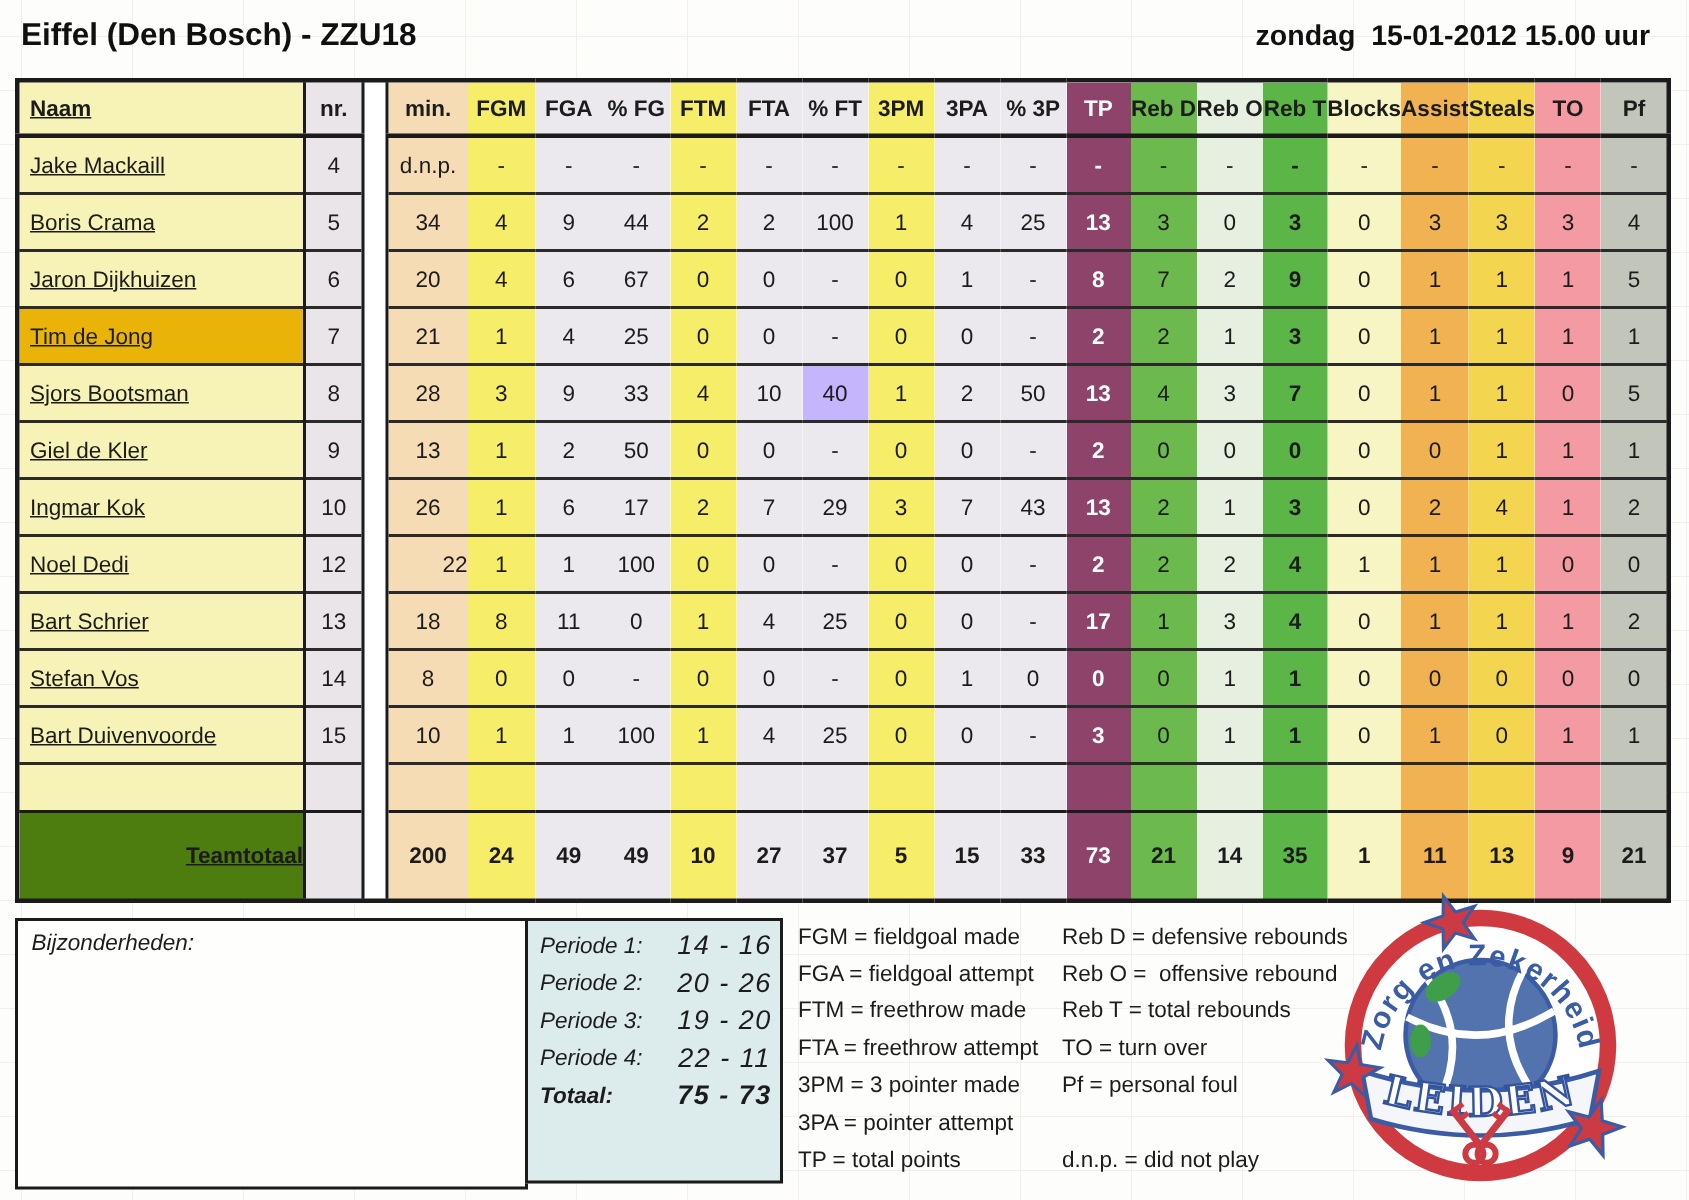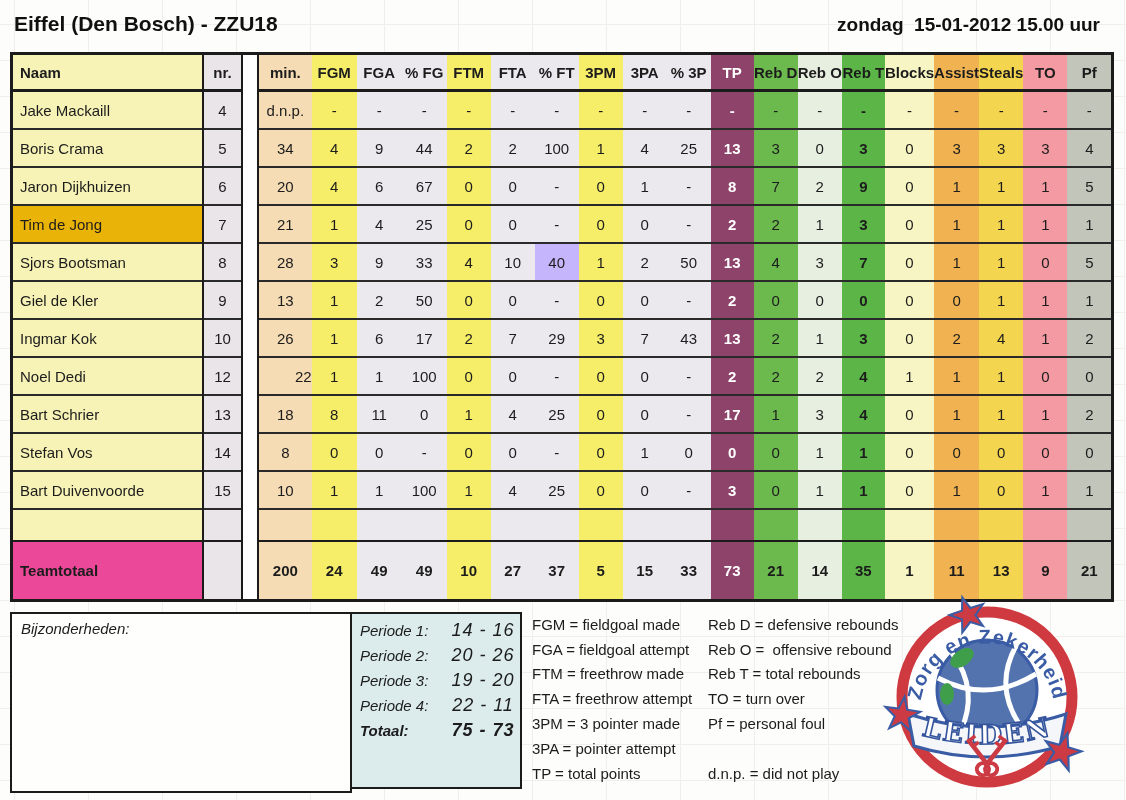--- a/index.html
+++ b/index.html
@@ -17,21 +17,21 @@
 
   table.stats{position:absolute;left:10px;top:52px;border-collapse:collapse;table-layout:fixed;
     border:3px solid #1b1b1b;background:#fff;}
   table.stats th,table.stats td{
     padding:0;font-size:15px;text-align:center;vertical-align:middle;
     border-top:2px solid #2a2a2a;overflow:hidden;white-space:nowrap;}
   table.stats thead th{font-weight:bold;border-top:none;border-bottom:3px solid #1b1b1b;height:34px;}
   table.stats tbody tr.player-row td{height:36px;}
   table.stats tbody tr.gap-row td{height:30px;}
   table.stats tbody tr.total-row td{height:57px;font-weight:bold;border-top:2px solid #1b1b1b;}
-  table.stats .c-naam{text-align:left;padding-left:7px;border-right:2px solid #1b1b1b;}
+  table.stats .c-naam{text-align:left;padding-left:7px;border-right:2px solid #1b1b1b;text-decoration:underline;}
   table.stats .c-gap{border-left:2px solid #1b1b1b;border-right:2px solid #1b1b1b;border-top:none !important;border-bottom:none !important;}
 
   .notes-box{left:10px;top:612px;width:338px;height:177px;border:2px solid #1b1b1b;background:#fefefc;}
   .notes-label{font-style:italic;font-size:15px;padding:6px 0 0 9px;}
 
   .score-box{left:350px;top:612px;width:172px;height:177px;border:2px solid #1b1b1b;
     background:#dcebec;display:flex;flex-direction:column;padding-top:4px;box-sizing:border-box;}
   .score-row{display:flex;align-items:center;height:25px;flex:0 0 auto;font-style:italic;}
   .score-label{padding-left:8px;font-size:15px;width:86px;flex:0 0 auto;}
   .score-value{flex:1;text-align:center;font-size:18px;letter-spacing:1px;}
@@ -363,21 +363,21 @@
         <td class="c-rebd" style="background: rgb(108, 186, 78);"></td>
         <td class="c-rebo" style="background: rgb(231, 239, 224);"></td>
         <td class="c-rebt" style="background: rgb(92, 182, 71); font-weight: bold;"></td>
         <td class="c-blocks" style="background: rgb(246, 245, 195);"></td>
         <td class="c-assist" style="background: rgb(241, 179, 81);"></td>
         <td class="c-steals" style="background: rgb(244, 213, 79);"></td>
         <td class="c-to" style="background: rgb(244, 154, 162);"></td>
         <td class="c-pf" style="background: rgb(193, 197, 186);"></td>
       </tr>
       <tr class="total-row">
-        <td class="c-naam" style="background: #ec4899;">Teamtotaal</td>
+        <td class="c-naam" style="background: #4d7c0f; text-align: right;">Teamtotaal</td>
         <td class="c-nr" style="background: rgb(233, 229, 233);"></td>
         <td class="c-gap" style="background: rgb(255, 255, 255);"></td>
         <td class="c-min" style="background: rgb(245, 220, 180);">200</td>
         <td class="c-fgm" style="background: rgb(246, 237, 104);">24</td>
         <td class="c-fga" style="background: rgb(235, 233, 238);">49</td>
         <td class="c-pfg" style="background: rgb(235, 233, 238);">49</td>
         <td class="c-ftm" style="background: rgb(246, 237, 104);">10</td>
         <td class="c-fta" style="background: rgb(235, 233, 238);">27</td>
         <td class="c-pft" style="background: rgb(235, 233, 238);">37</td>
         <td class="c-3pm" style="background: rgb(246, 237, 104);">5</td>

